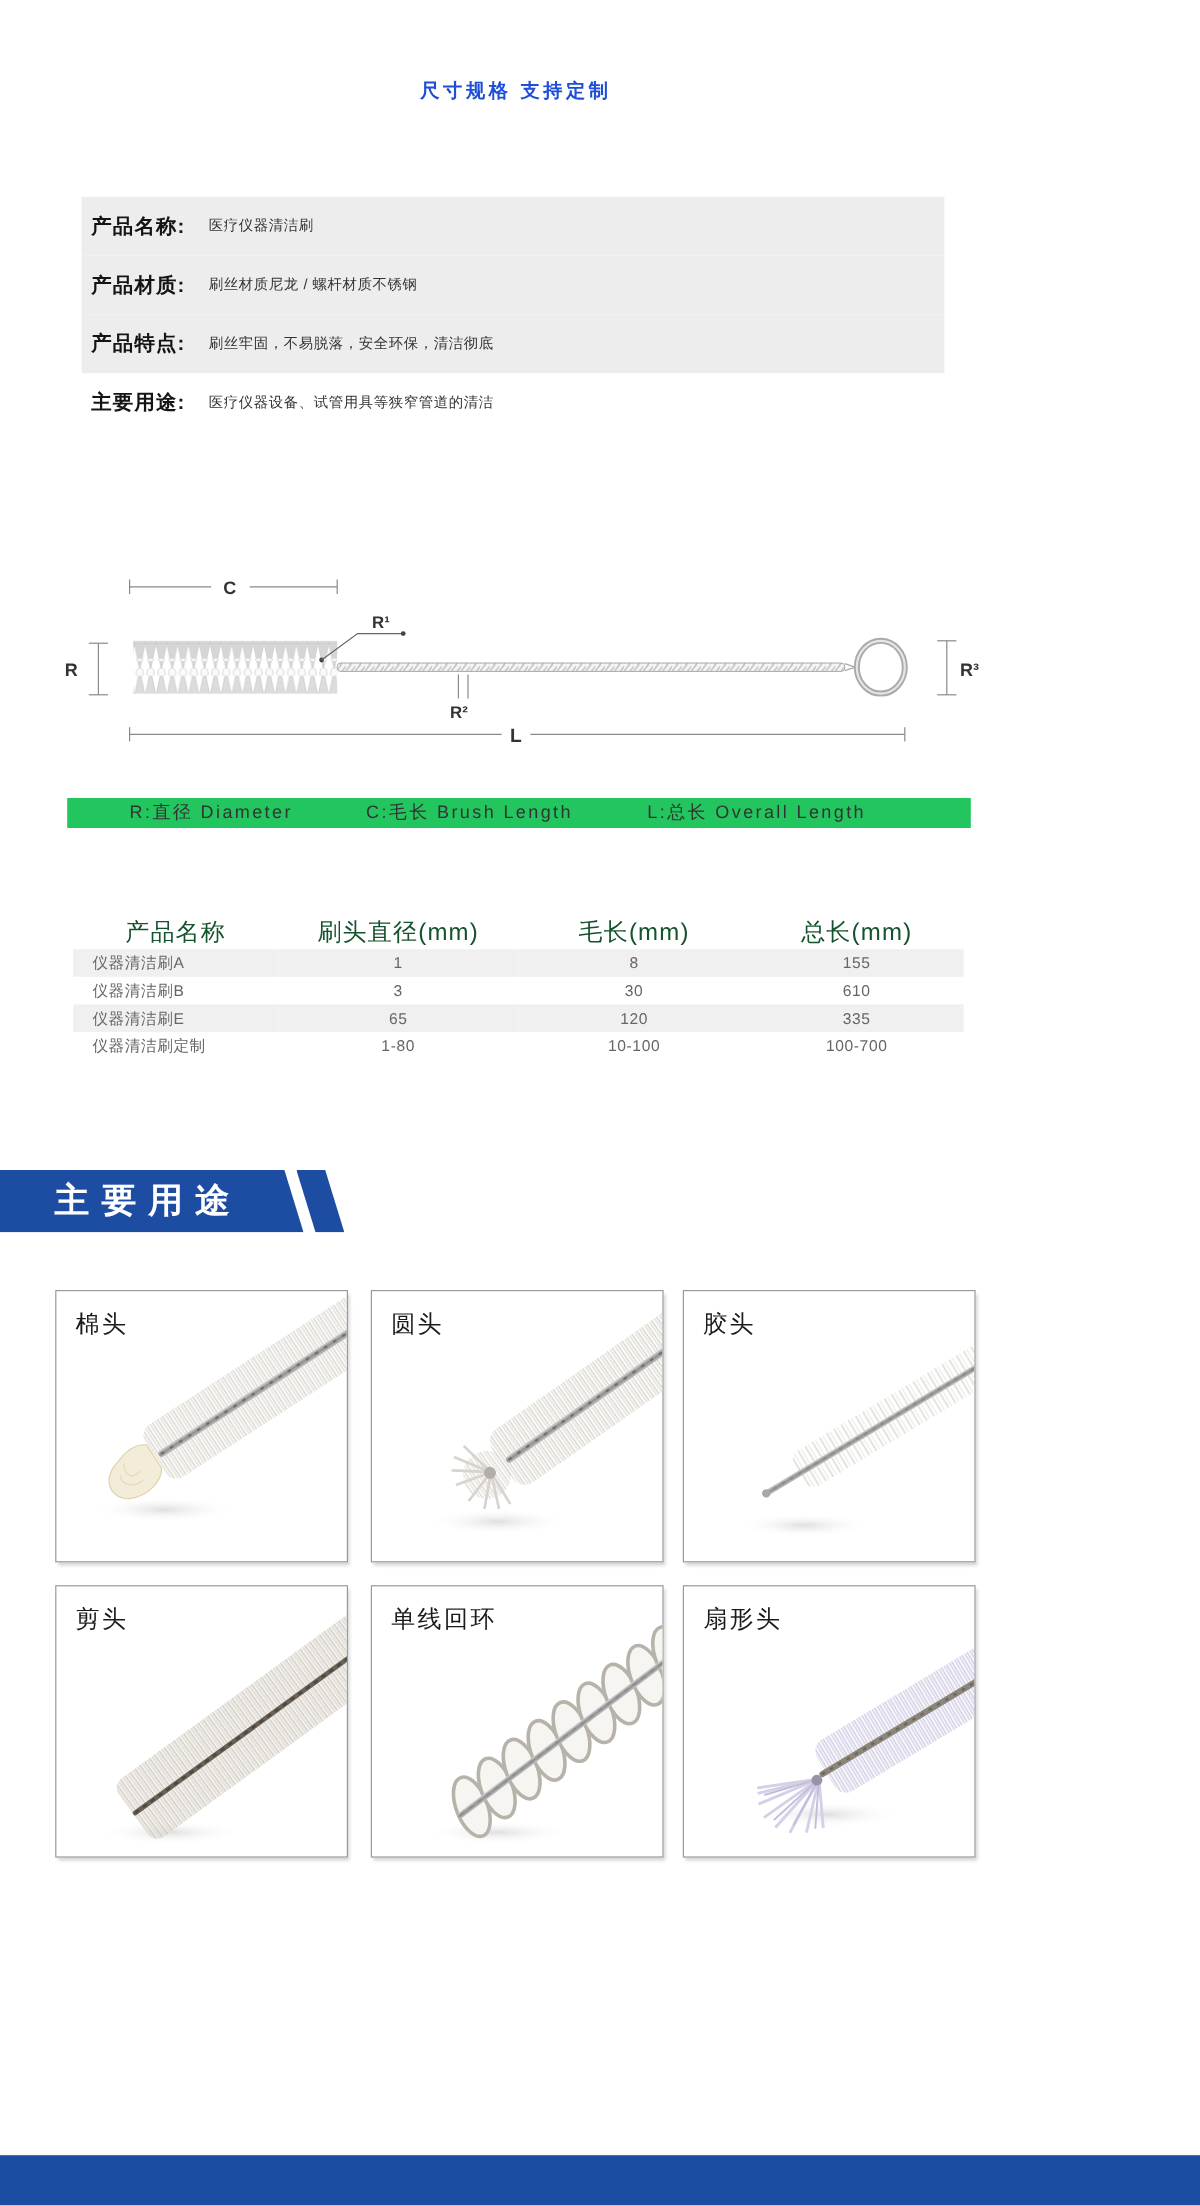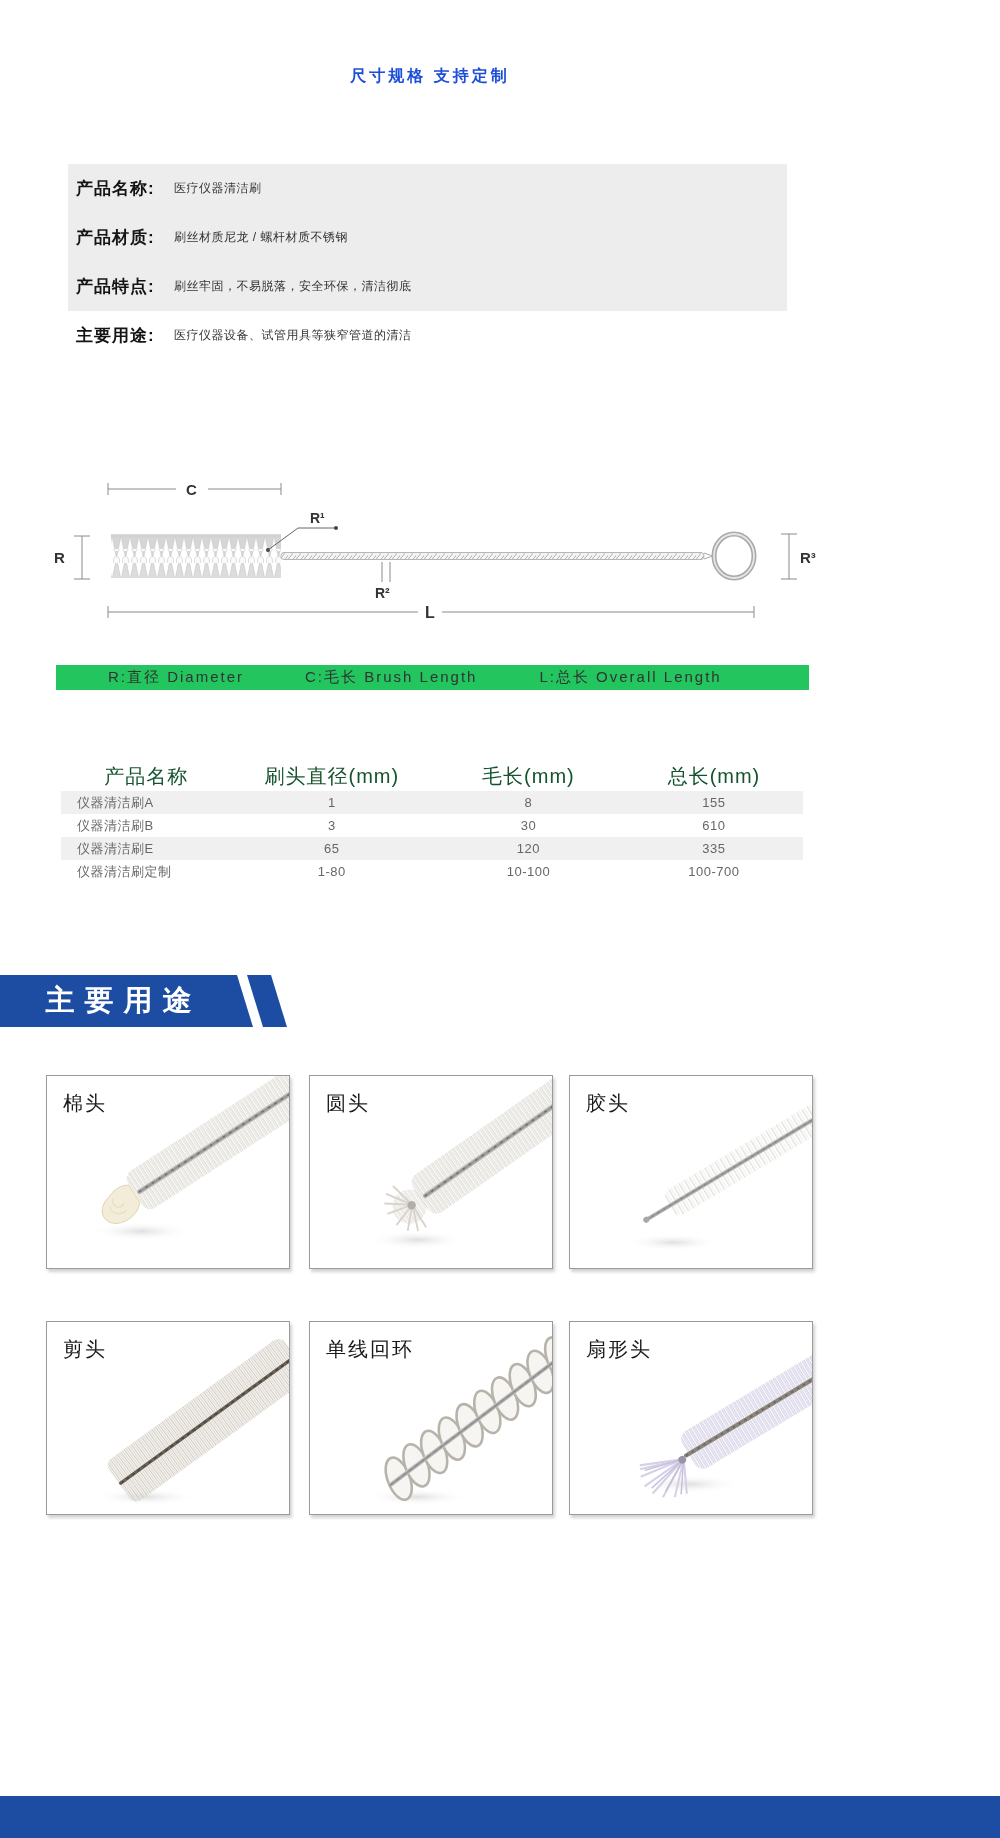--- a/index.html
+++ b/index.html
@@ -23,21 +23,21 @@
   .size-table td.name{text-align:left;padding-left:16px;margin-top:40px;}
   .size-table tr.stripe{background:#f0f0f0;}
   .c1{width:23%;} .c2{width:27%;} .c3{width:26%;} .c4{width:24%;}
   .banner{position:absolute;top:975px;left:0;width:300px;height:52px;}
   .banner-main{position:absolute;left:0;top:0;width:260px;height:52px;background:#1d4da3;
        clip-path:polygon(0 0,237px 0,253px 52px,0 52px);}
   .banner-stripe{position:absolute;left:247px;top:0;width:42px;height:52px;background:#1d4da3;
        clip-path:polygon(0 0,24px 0,40px 52px,16px 52px);}
   .banner-text{position:absolute;left:0;top:0;width:237px;height:52px;display:flex;align-items:center;
        justify-content:center;color:#fff;font-size:29px;font-weight:bold;letter-spacing:10px;text-indent:10px;}
-  .cell{position:absolute;width:244px;height:194px;background:#fff;border:1px solid #9a9a9a;
+  .cell{position:absolute;width:244px;height:227px;background:#fff;border:1px solid #9a9a9a;
        box-shadow:2px 3px 3px rgba(0,0,0,0.18);box-sizing:border-box;}
   .cell-label{position:absolute;top:14px;left:16px;font-size:20px;color:#1a1a1a;letter-spacing:2px;z-index:2;}
   .cell svg.photo{position:absolute;left:0;top:0;width:100%;height:100%;}
   .footer-bar{position:absolute;top:1796px;left:0;width:1000px;height:42px;background:#1d4da3;}
   .dim{stroke:#8a8a8a;stroke-width:1;}
   .dimtext{font-size:15px;font-weight:bold;fill:#333;}
 </style>
 </head>
 <body>
 

